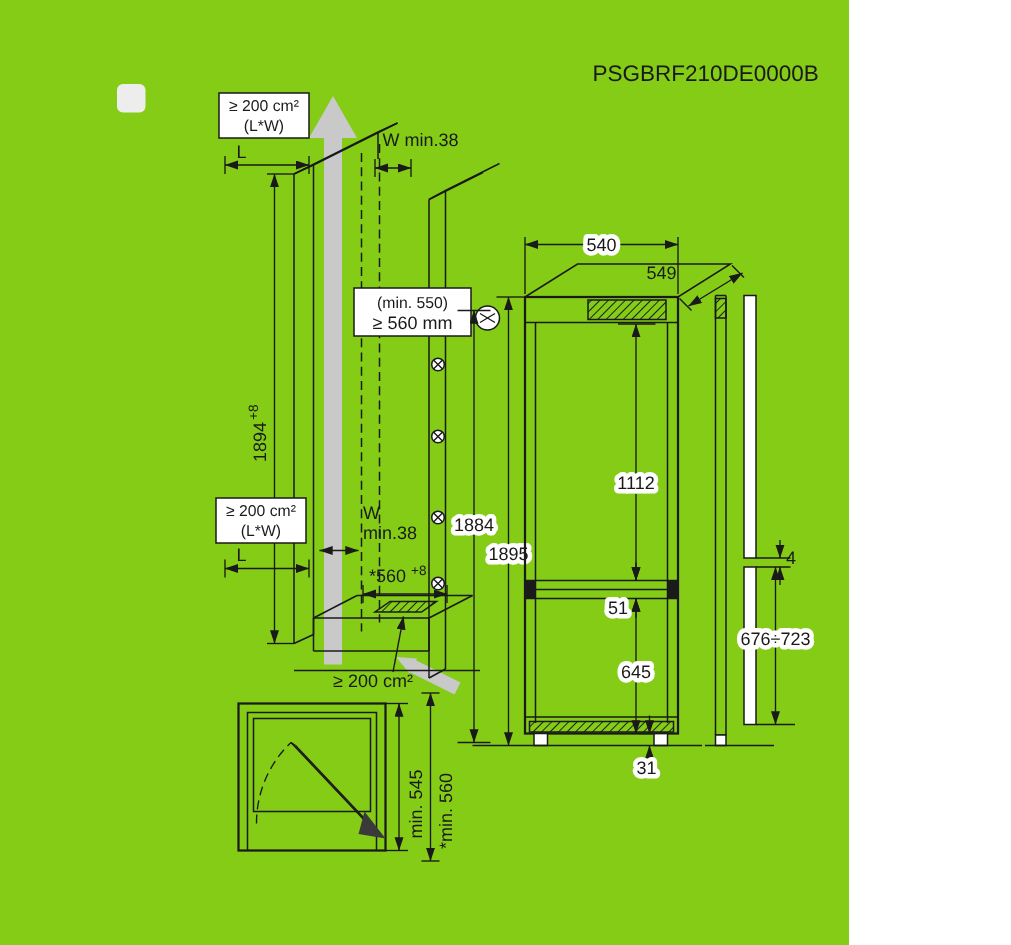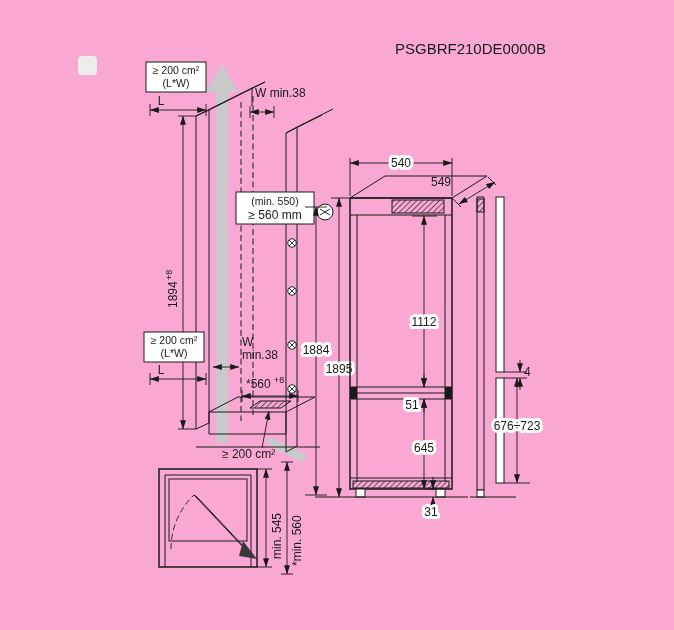--- a/index.html
+++ b/index.html
@@ -1,16 +1,16 @@
 <!DOCTYPE html>
 <html style="--line: #1a1a1a; --airflow_arrow: #c9c9c9; --background: #ffffff;"><head>
 <meta charset="utf-8">
 <style>
   html,body{margin:0;padding:0;background:#fff;}
-  .page{position:relative;width:674px;height:630px;background:#f9a8d4;overflow:hidden;
+  .page{position:relative;width:566px;height:630px;background:#84cc16;overflow:hidden;
         font-family:"Liberation Sans",sans-serif;}
   svg{display:block;}
   text{font-family:"Liberation Sans",sans-serif;fill:var(--line,#1a1a1a);}
   .t15{font-size:15px;}
   .t12{font-size:12px;}
   .t11{font-size:10.5px;}
   .t9{font-size:9px;}
   .mid{text-anchor:middle;}
   .wb{paint-order:stroke;stroke:#fff;stroke-width:6px;stroke-linejoin:round;}
   .ln{stroke:var(--line,#1a1a1a);stroke-width:1;fill:none;}

